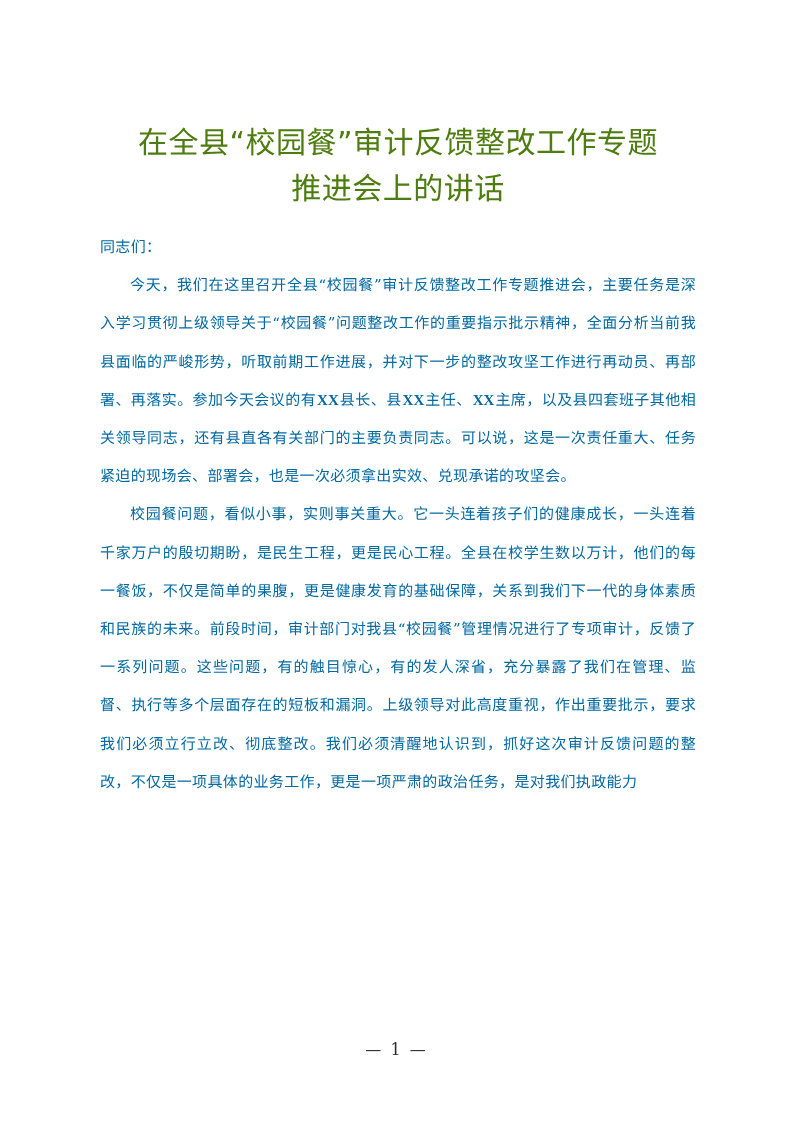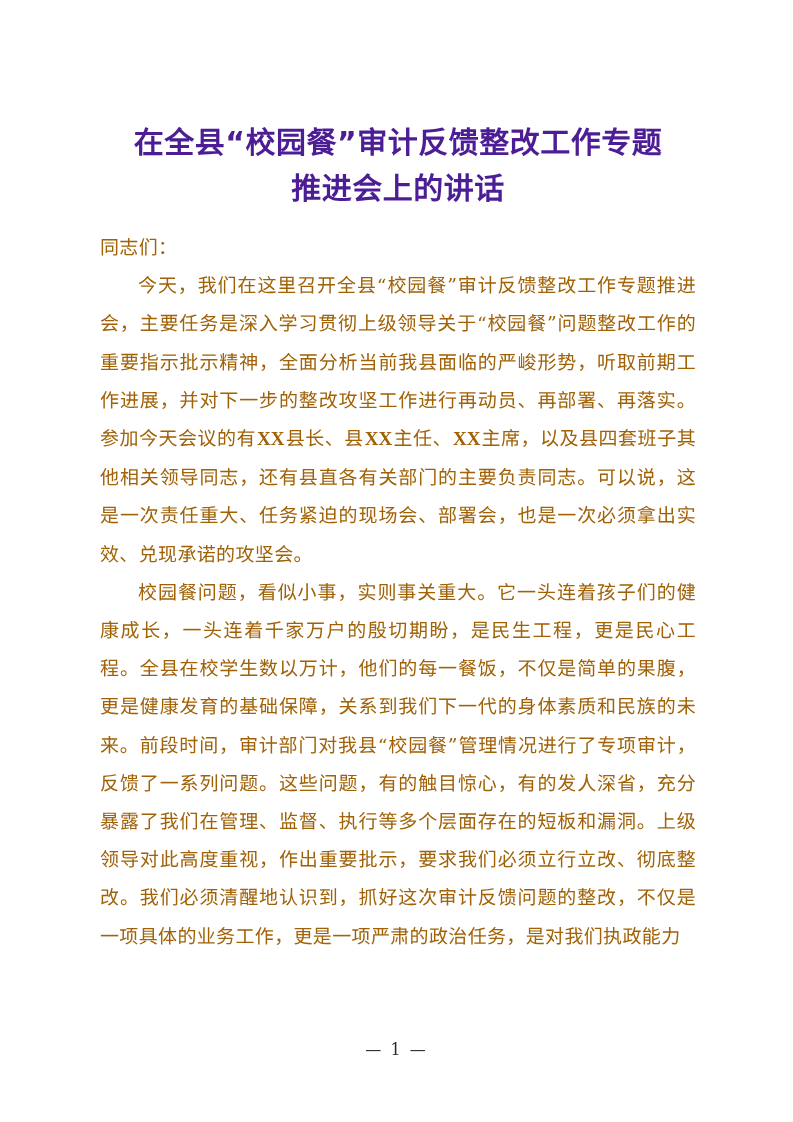--- a/index.html
+++ b/index.html
@@ -26,41 +26,41 @@
   }
 
   
   .doc-title {
     position: absolute;
     left: 100px;
     top: 100px;
     width: 596px;
     text-align: center;
     font-family: "DejaVu Sans", "Liberation Sans", sans-serif;
-    font-weight: 700;
+    font-weight: 400;
     font-size: 30px;
     line-height: 46px;
     letter-spacing: 0.5px;
-    color: #4c1d95;
+    color: #4d7c0f;
     white-space: pre-line;
   }
 
   
   .doc-body {
     position: absolute;
     left: 100px;
     top: 228px;
     width: 596px;
   }
 
   .para {
     font-family: "DejaVu Serif", "Liberation Serif", serif;
-    font-size: 19px;
+    font-size: 15px;
     line-height: 38.2px;
-    color: #a16207;
+    color: #0369a1;
     margin: 0;
     text-align: justify;
     text-justify: inter-ideograph;
     letter-spacing: 0.35px;
     word-break: break-all;
   }
 
   .para.salutation {
     text-indent: 0;
   }

